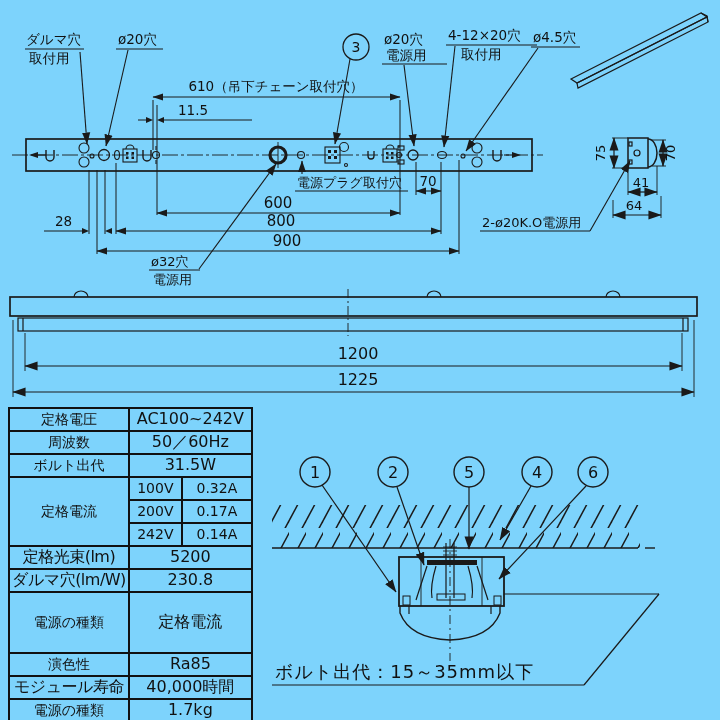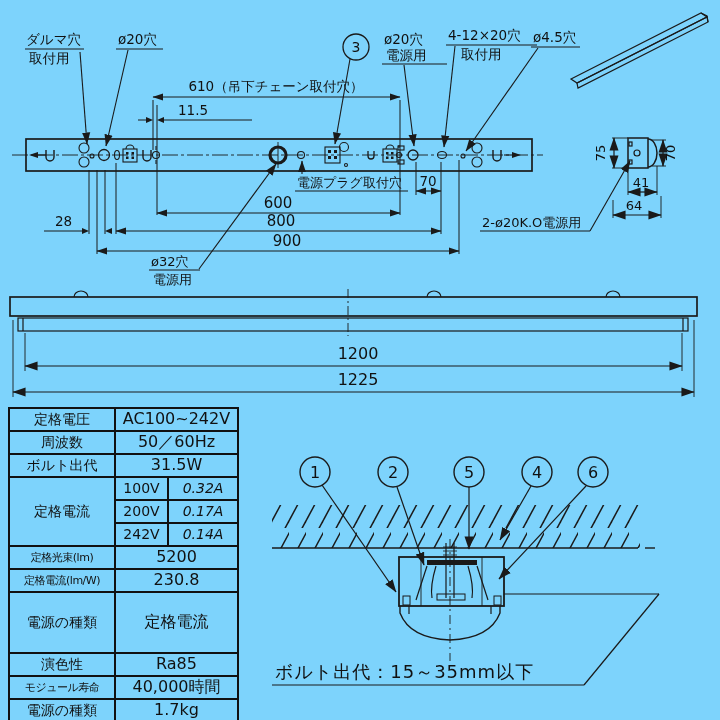--- a/index.html
+++ b/index.html
@@ -5,25 +5,25 @@
   html,body{margin:0;padding:0;background:#fff;}
   .page{position:relative;width:720px;height:720px;background:#7dd3fc;overflow:hidden;
         font-family:"DejaVu Sans","Liberation Sans",sans-serif;color:#111;}
   svg text{fill:#111;font-family:"DejaVu Sans","Liberation Sans",sans-serif;}
   .spec-table{position:absolute;left:8px;top:407px;}
   .spec-table table{border-collapse:collapse;table-layout:fixed;}
   .spec-table td{border:2px solid #111;text-align:center;vertical-align:middle;
                  padding:0 2px;font-size:14px;line-height:1.05;overflow:hidden;white-space:nowrap;}
   .spec-table td.lab{width:100px;}
   .spec-table td.sub{width:47px;font-size:14px;}
-  .spec-table td.suba{width:64px;font-size:14px;font-style:italic;}
+  .spec-table td.suba{width:64px;font-size:14px;}
   .spec-table tr{height:23px;}
   .spec-table tr.tall{height:61px;}
   .spec-table td.val{font-size:16px;}
-  .spec-table td.sm{font-size:11px;letter-spacing:-0.5px;}
+  .spec-table td.sm{font-size:16px;letter-spacing:-0.5px;}
 </style>
 </head>
 <body>
 
 <div class="page">
 
 <svg width="720" height="720" viewBox="0 0 720 720">
   <defs>
     <marker id="arr" viewBox="0 0 10 8" markerWidth="11" markerHeight="9" refX="9.5" refY="4" orient="auto-start-reverse">
       <path d="M0,0.6 L10,4 L0,7.4 Z" fill="#1a1a1a"></path>
@@ -344,21 +344,21 @@
     </tr>
     <tr>
       <td class="sub">242V</td>
       <td class="suba">0.14A</td>
     </tr>
     <tr>
       <td class="lab sm">定格光束(lm)</td>
       <td class="val" colspan="2">5200</td>
     </tr>
     <tr>
-      <td class="lab sm">定格電流(lm/W)</td>
+      <td class="lab sm">ダルマ穴(lm/W)</td>
       <td class="val" colspan="2">230.8</td>
     </tr>
     <tr class="tall">
       <td class="lab">電源の種類</td>
       <td class="val" colspan="2">定格電流</td>
     </tr>
     <tr>
       <td class="lab">演色性</td>
       <td class="val" colspan="2">Ra85</td>
     </tr>

